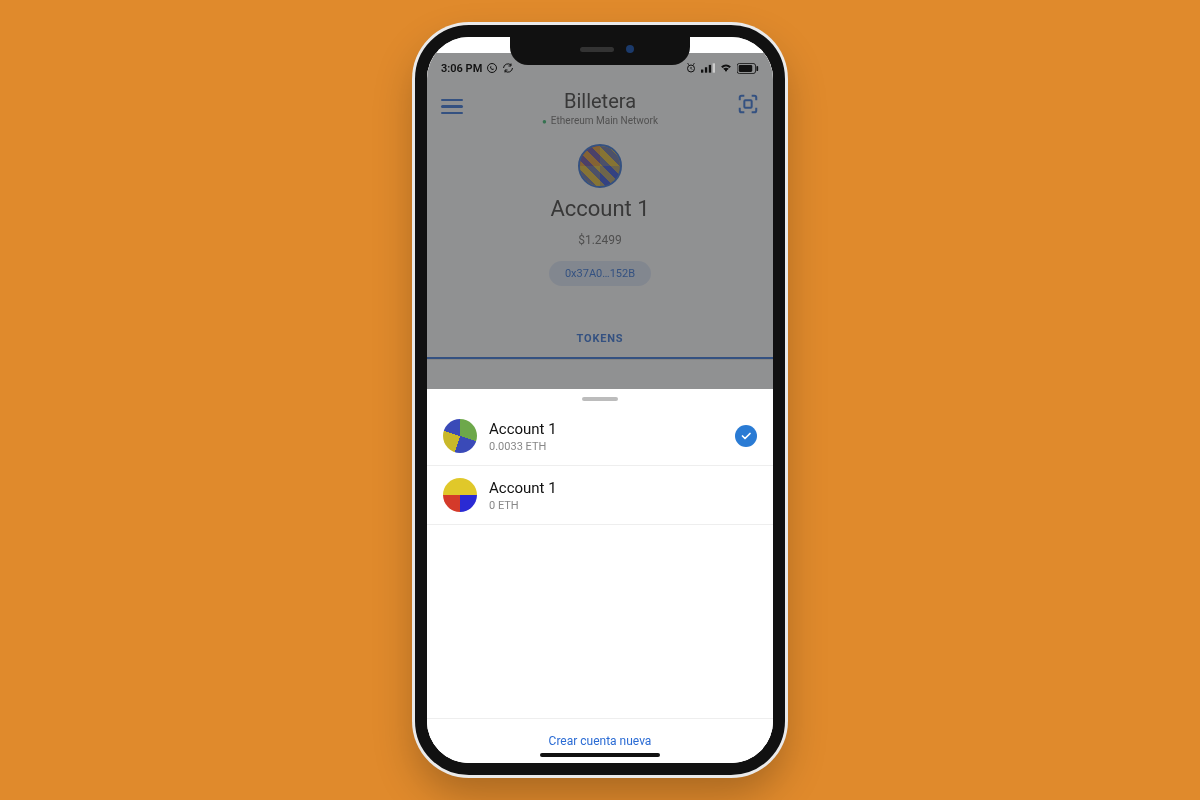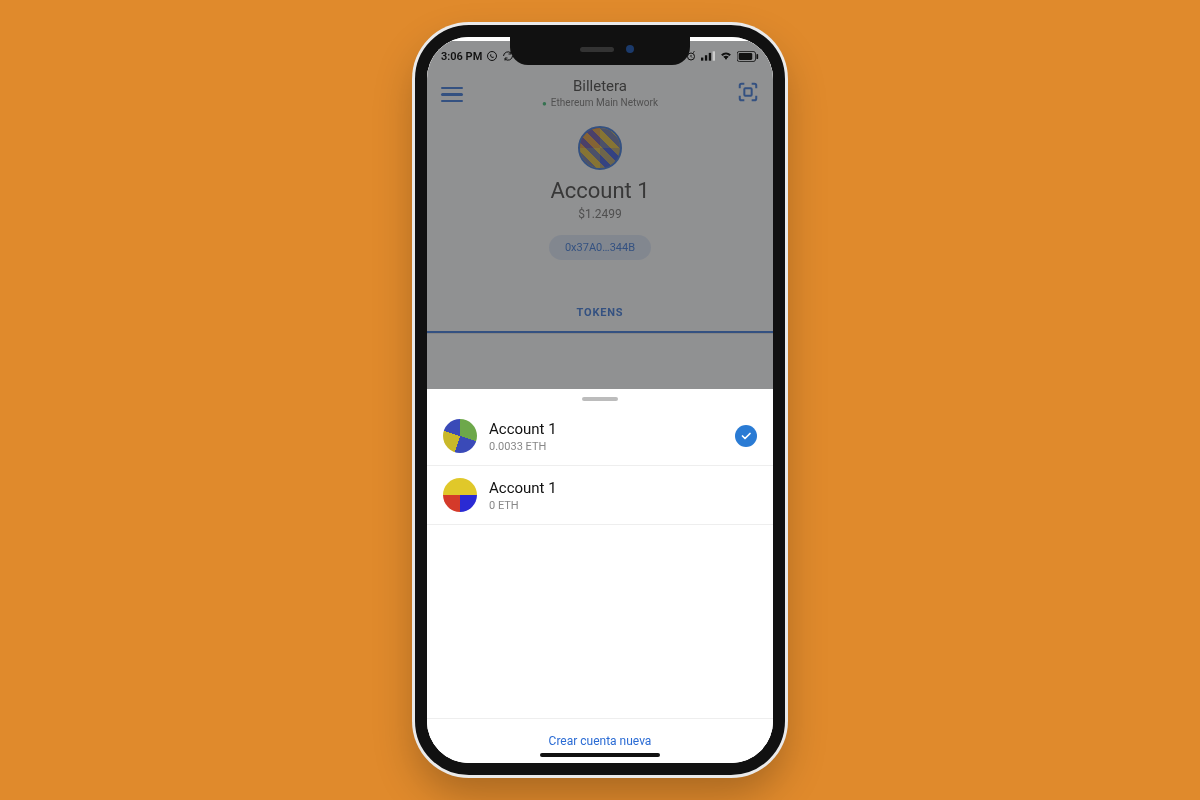--- a/index.html
+++ b/index.html
@@ -64,21 +64,21 @@
     color: #111;
     position: relative;
     z-index: 40;
   }
   .status-left, .status-right {
     display: flex; align-items: center; gap: 4px;
   }
   .status-right svg { display: block; }
   .dimmed {
     position: absolute;
-    top: 4px; left: 0; right: 0;
+    top: 16px; left: 0; right: 0;
     height: 352px;
     z-index: 10;
   }
   .wallet-bg {
     position: absolute; inset: 0;
     background: #f7f8fa;
   }
   .dim-overlay {
     position: absolute; inset: 0;
     background: rgba(60,60,60,0.55);
@@ -91,36 +91,36 @@
     align-items: flex-start;
     justify-content: space-between;
   }
   .hamburger {
     width: 22px; margin-top:6px;
   }
   .hamburger div {
     height: 2.4px; background: #2a6bd4; margin: 4px 0; border-radius: 2px;
   }
   .header-center { text-align: center; flex: 1; }
-  .header-title { font-size: 15px; color: #333; }
+  .header-title { font-size: 20px; color: #333; }
   .network { font-size: 10px; color: #6a6a6a; margin-top: 2px; }
   .network::before {
     content: "●"; color: #2fb36b; margin-right: 4px; font-size: 8px;
   }
   .scan-icon { width: 22px; height: 22px; margin-top:4px; }
   .account-main { text-align: center; padding: 8px 0 14px; position: relative; }
   .avatar-lg {
     width: 44px; height: 44px; border-radius: 50%; margin: 0 auto 8px;
     border: 2px solid #2a6bd4;
     background: conic-gradient(#e0b82a 0 25%, #2a4bd4 25% 50%, #e0b82a 50% 75%, #d43a2a 75% 100%);
     overflow:hidden;
   }
   .avatar-inner{width:100%;height:100%;background:repeating-linear-gradient(45deg,#e0b82a 0 6px,#2a4bd4 6px 12px);mix-blend-mode:normal;opacity:0.7;}
   .account-name { font-size: 22px; color: #333; font-weight: 400; }
-  .account-balance { font-size: 12px; color: #666; margin-top: 4px; }
+  .account-balance { font-size: 12px; color: #666; margin-top: 12px; }
   .address-pill {
     display: inline-block; margin-top: 14px;
     background: rgba(42,107,212,0.15);
     color: #2a6bd4;
     padding: 6px 16px;
     border-radius: 14px;
     font-size: 11px;
   }
   .tabs {
     display: flex; margin-top: 20px;
@@ -240,21 +240,21 @@
               <rect x="8" y="8" width="8" height="8" rx="1"></rect>
             </svg>
         </div>
 
         <div class="account-main">
           <div class="avatar-lg">
               <div class="avatar-inner"></div>
             </div>
           <div class="account-name">Account 1</div>
           <div class="account-balance">$1.2499</div>
-          <div class="address-pill">0x37A0…344B</div>
+          <div class="address-pill">0x37A0…152B</div>
         </div>
 
         <div class="tabs">
           <div class="tab active">TOKENS</div>
         </div>
       </div>
       <div class="dim-overlay"></div>
     </div>
 
     <div class="sheet">

